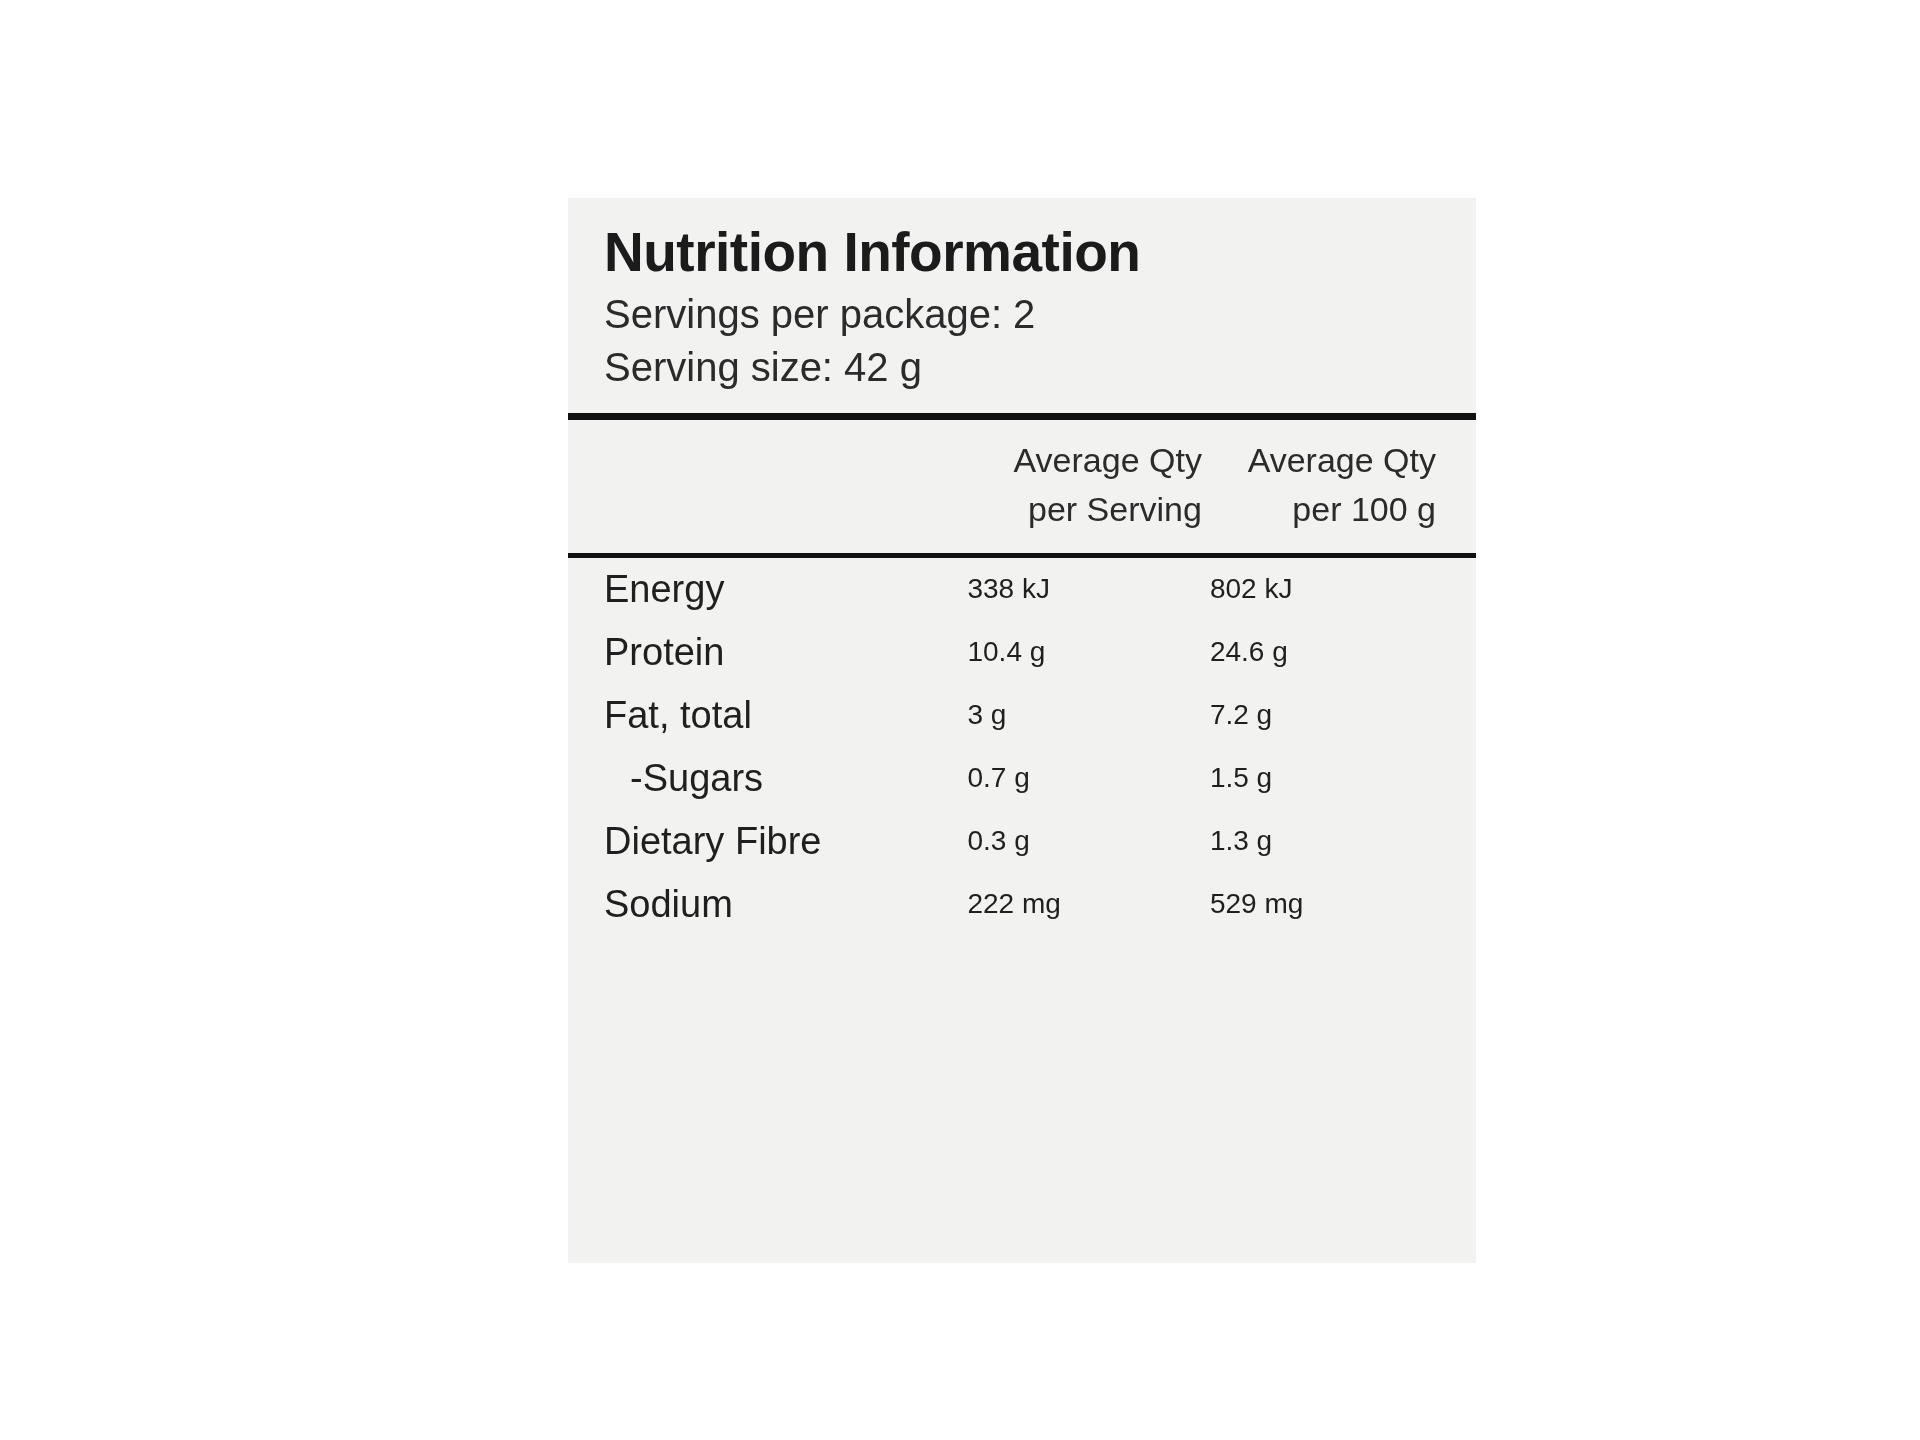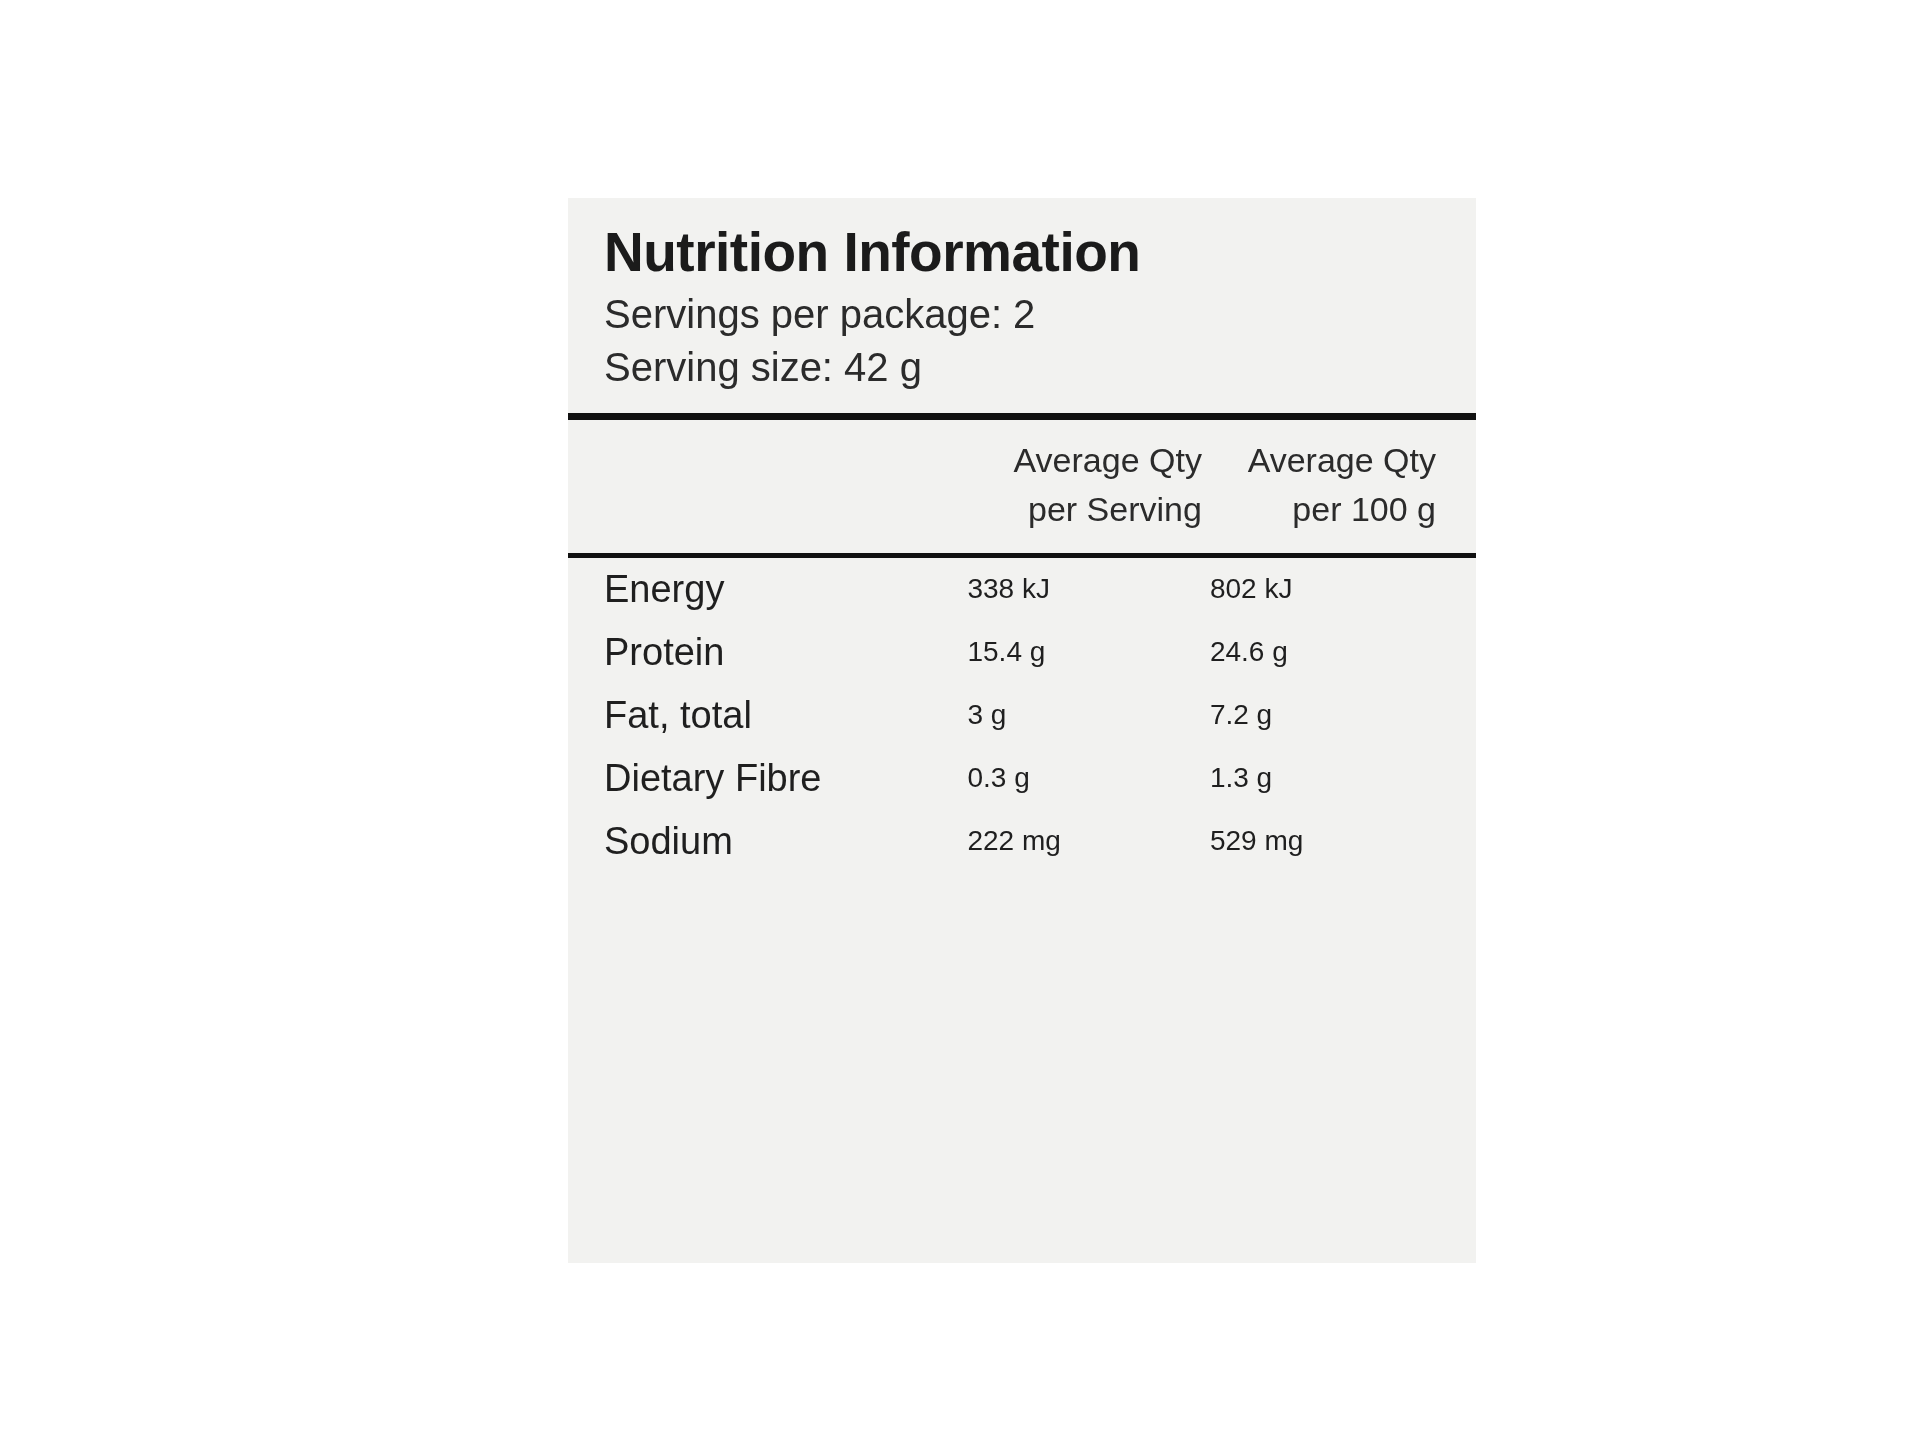--- a/index.html
+++ b/index.html
@@ -144,27 +144,32 @@
           <col class="c3">
         </colgroup>
       <tbody id="rows-body">
           <tr>
             <td class="label">Energy</td>
             <td class="val">338 kJ</td>
             <td class="val">802 kJ</td>
           </tr>
           <tr>
             <td class="label">Protein</td>
-            <td class="val">15.4 g</td>
+            <td class="val">10.4 g</td>
             <td class="val">24.6 g</td>
           </tr>
           <tr>
             <td class="label">Fat, total</td>
             <td class="val">3 g</td>
             <td class="val">7.2 g</td>
+          </tr>
+          <tr>
+            <td class="label indent">-Sugars</td>
+            <td class="val">0.7 g</td>
+            <td class="val">1.5 g</td>
           </tr>
           <tr>
             <td class="label">Dietary Fibre</td>
             <td class="val">0.3 g</td>
             <td class="val">1.3 g</td>
           </tr>
           <tr>
             <td class="label">Sodium</td>
             <td class="val">222 mg</td>
             <td class="val">529 mg</td>

